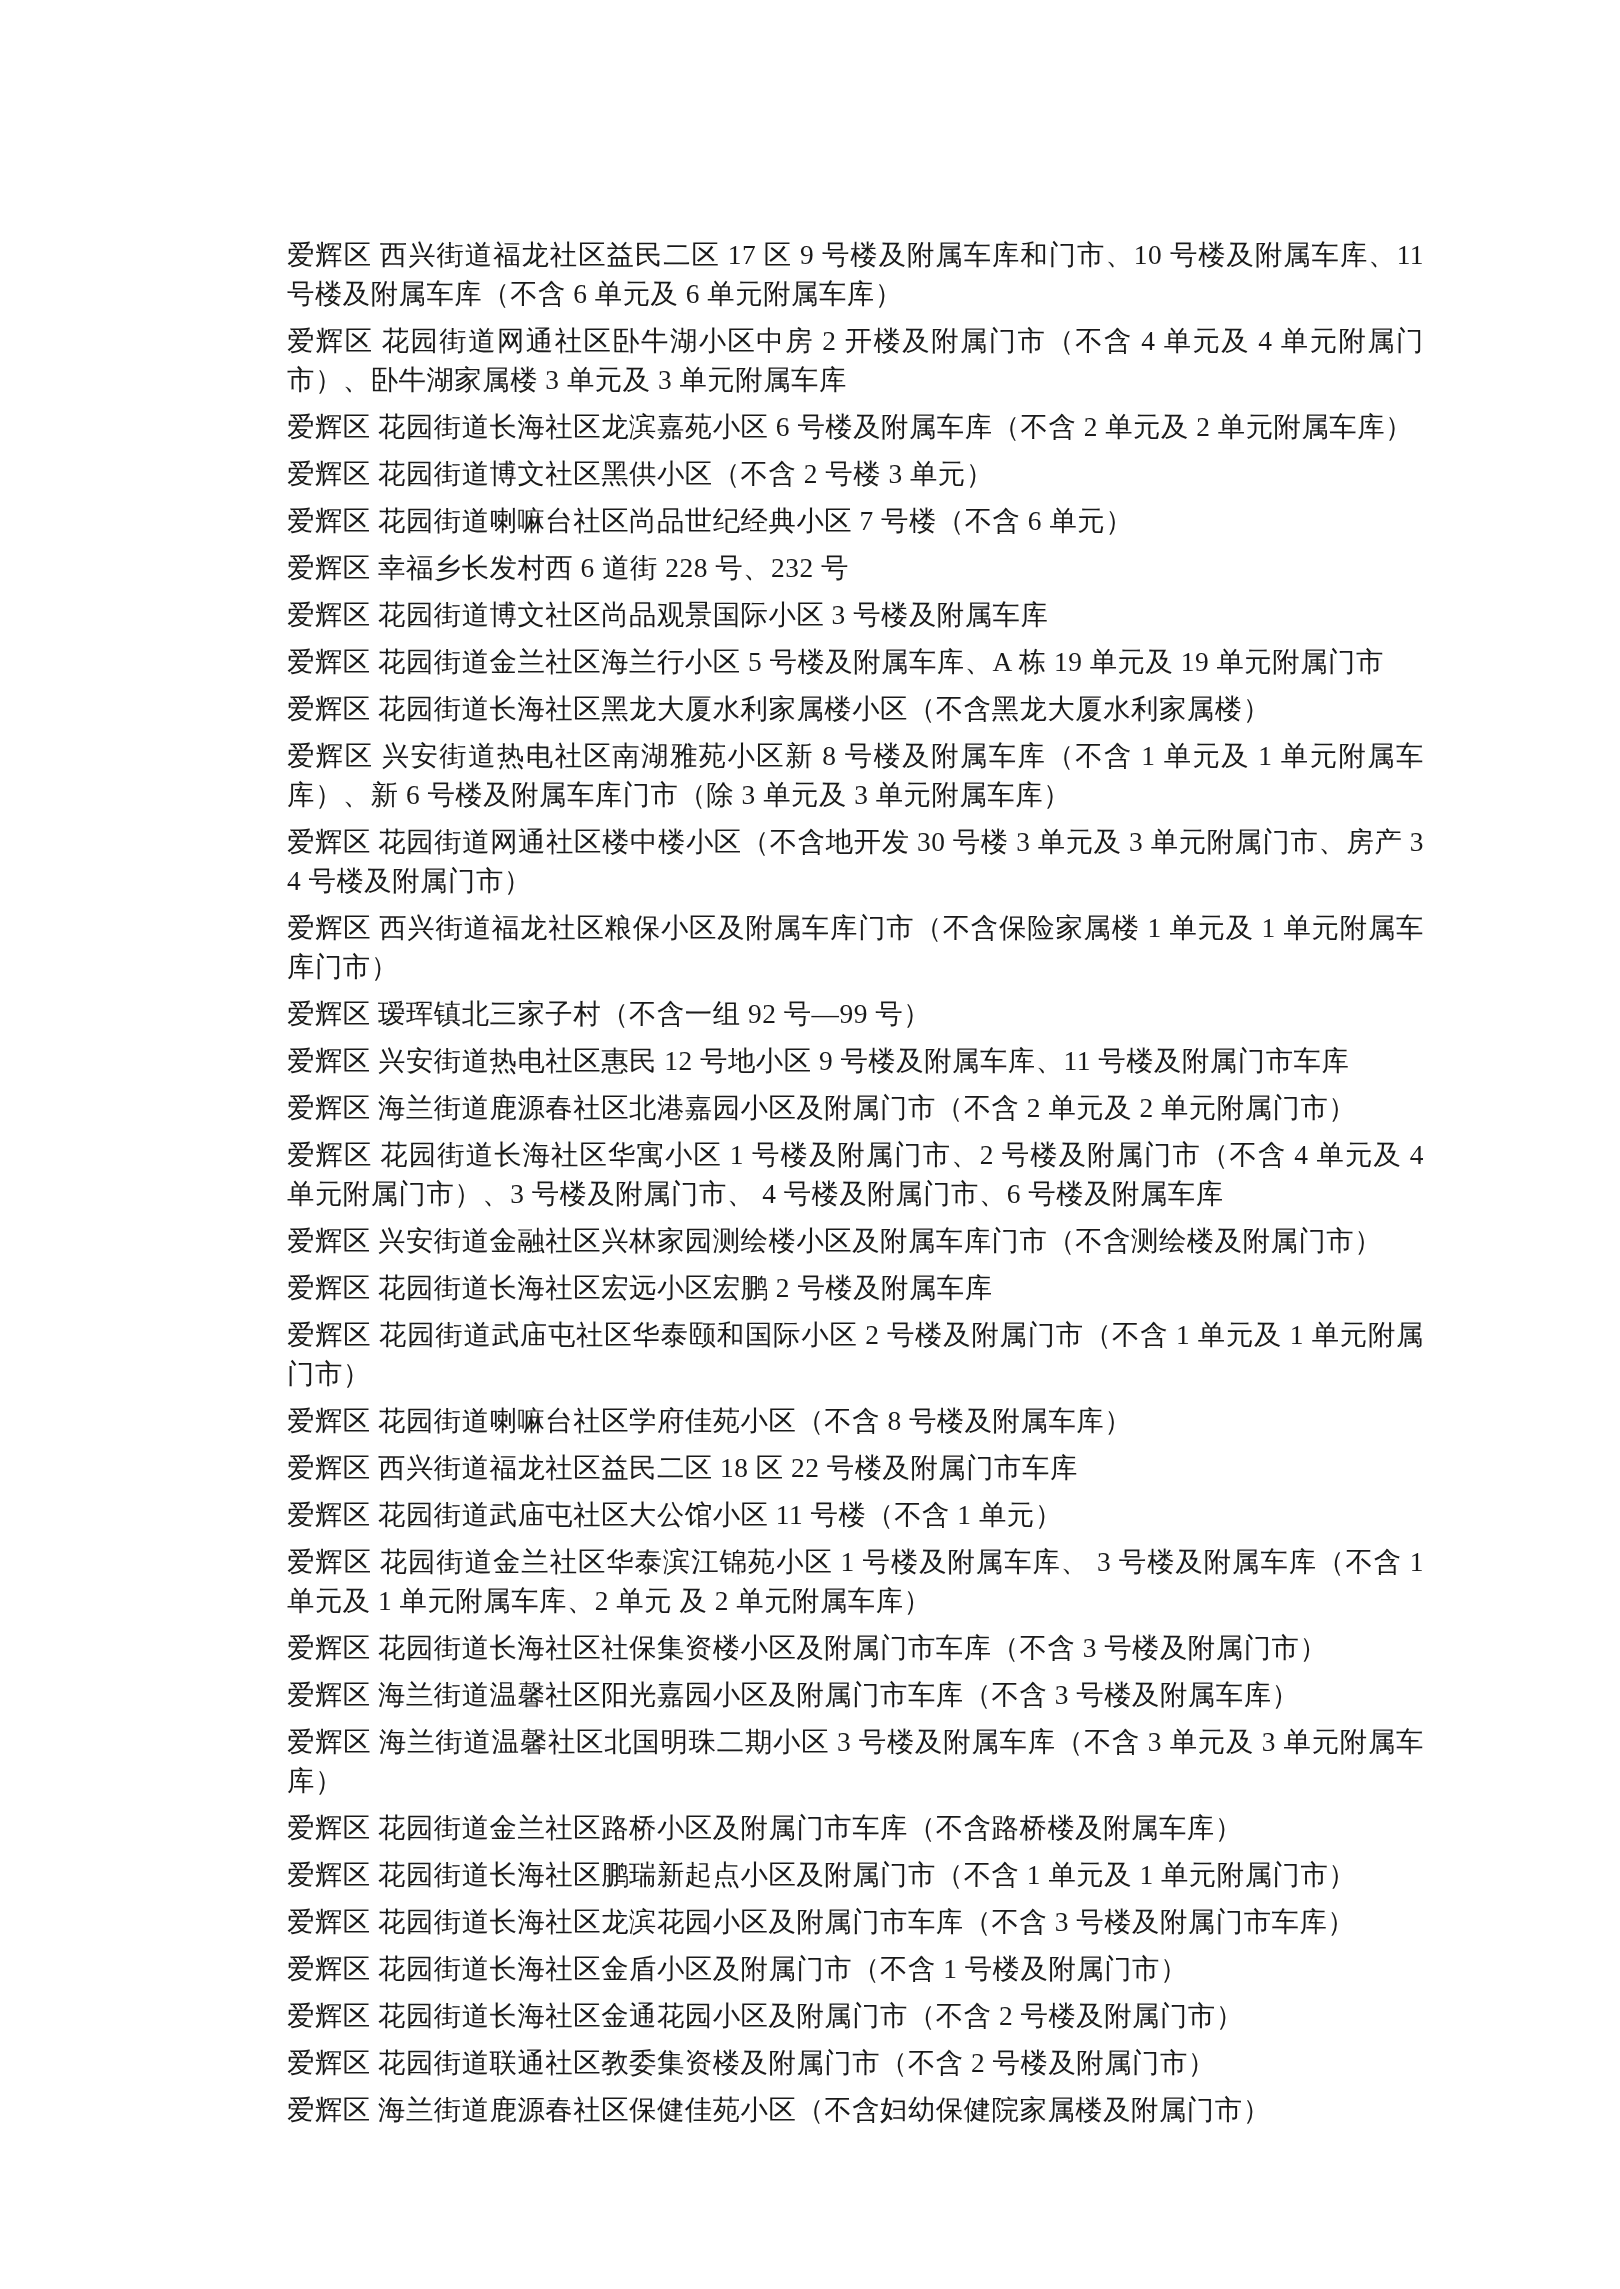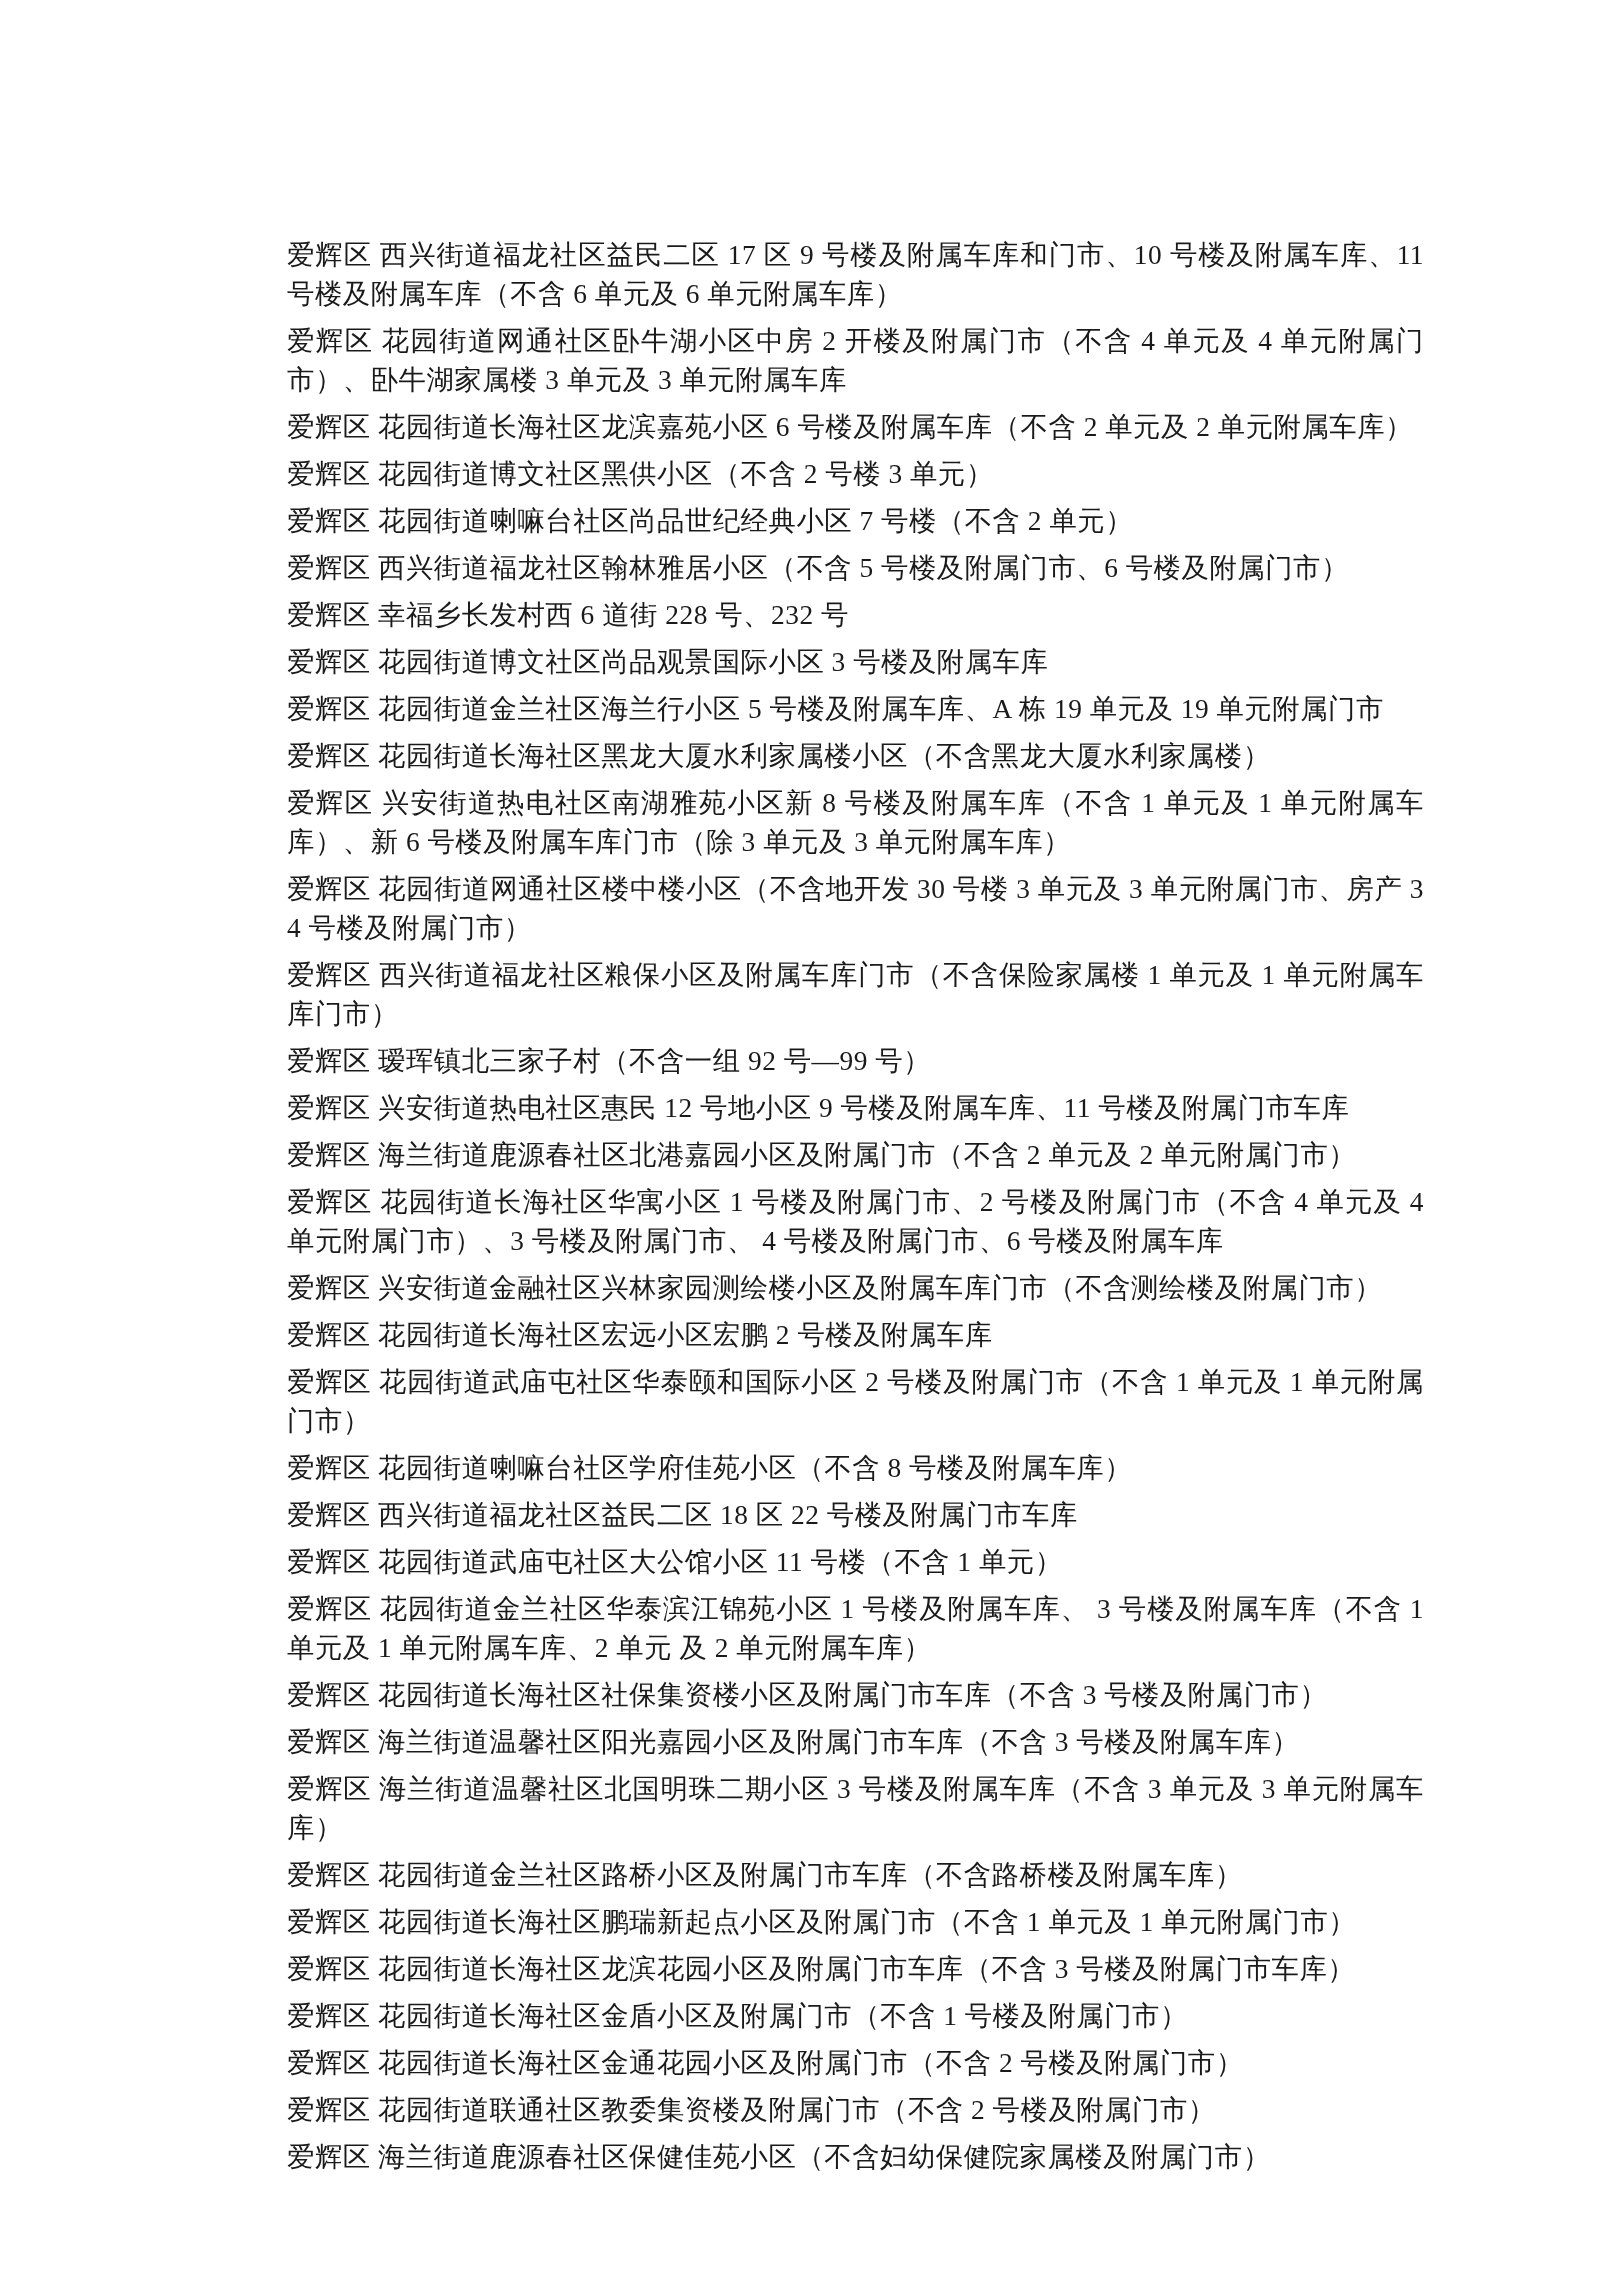--- a/index.html
+++ b/index.html
@@ -32,22 +32,21 @@
 </style>
 </head>
 <body>
 
 <div class="page">
   <div class="content" id="entry-list">
       <p>爱辉区 西兴街道福龙社区益民二区 17 区 9 号楼及附属车库和门市、10 号楼及附属车库、11 号楼及附属车库（不含 6 单元及 6 单元附属车库）</p>
       <p>爱辉区 花园街道网通社区卧牛湖小区中房 2 开楼及附属门市（不含 4 单元及 4 单元附属门市）、卧牛湖家属楼 3 单元及 3 单元附属车库</p>
       <p>爱辉区 花园街道长海社区龙滨嘉苑小区 6 号楼及附属车库（不含 2 单元及 2 单元附属车库）</p>
       <p>爱辉区 花园街道博文社区黑供小区（不含 2 号楼 3 单元）</p>
-      <p>爱辉区 花园街道喇嘛台社区尚品世纪经典小区 7 号楼（不含 2 单元）</p>
-      <p>爱辉区 西兴街道福龙社区翰林雅居小区（不含 5 号楼及附属门市、6 号楼及附属门市）</p>
+      <p>爱辉区 花园街道喇嘛台社区尚品世纪经典小区 7 号楼（不含 6 单元）</p>
       <p>爱辉区 幸福乡长发村西 6 道街 228 号、232 号</p>
       <p>爱辉区 花园街道博文社区尚品观景国际小区 3 号楼及附属车库</p>
       <p>爱辉区 花园街道金兰社区海兰行小区 5 号楼及附属车库、A 栋 19 单元及 19 单元附属门市</p>
       <p>爱辉区 花园街道长海社区黑龙大厦水利家属楼小区（不含黑龙大厦水利家属楼）</p>
       <p>爱辉区 兴安街道热电社区南湖雅苑小区新 8 号楼及附属车库（不含 1 单元及 1 单元附属车库）、新 6 号楼及附属车库门市（除 3 单元及 3 单元附属车库）</p>
       <p>爱辉区 花园街道网通社区楼中楼小区（不含地开发 30 号楼 3 单元及 3 单元附属门市、房产 34 号楼及附属门市）</p>
       <p>爱辉区 西兴街道福龙社区粮保小区及附属车库门市（不含保险家属楼 1 单元及 1 单元附属车库门市）</p>
       <p>爱辉区 瑷珲镇北三家子村（不含一组 92 号—99 号）</p>
       <p>爱辉区 兴安街道热电社区惠民 12 号地小区 9 号楼及附属车库、11 号楼及附属门市车库</p>
       <p>爱辉区 海兰街道鹿源春社区北港嘉园小区及附属门市（不含 2 单元及 2 单元附属门市）</p>

